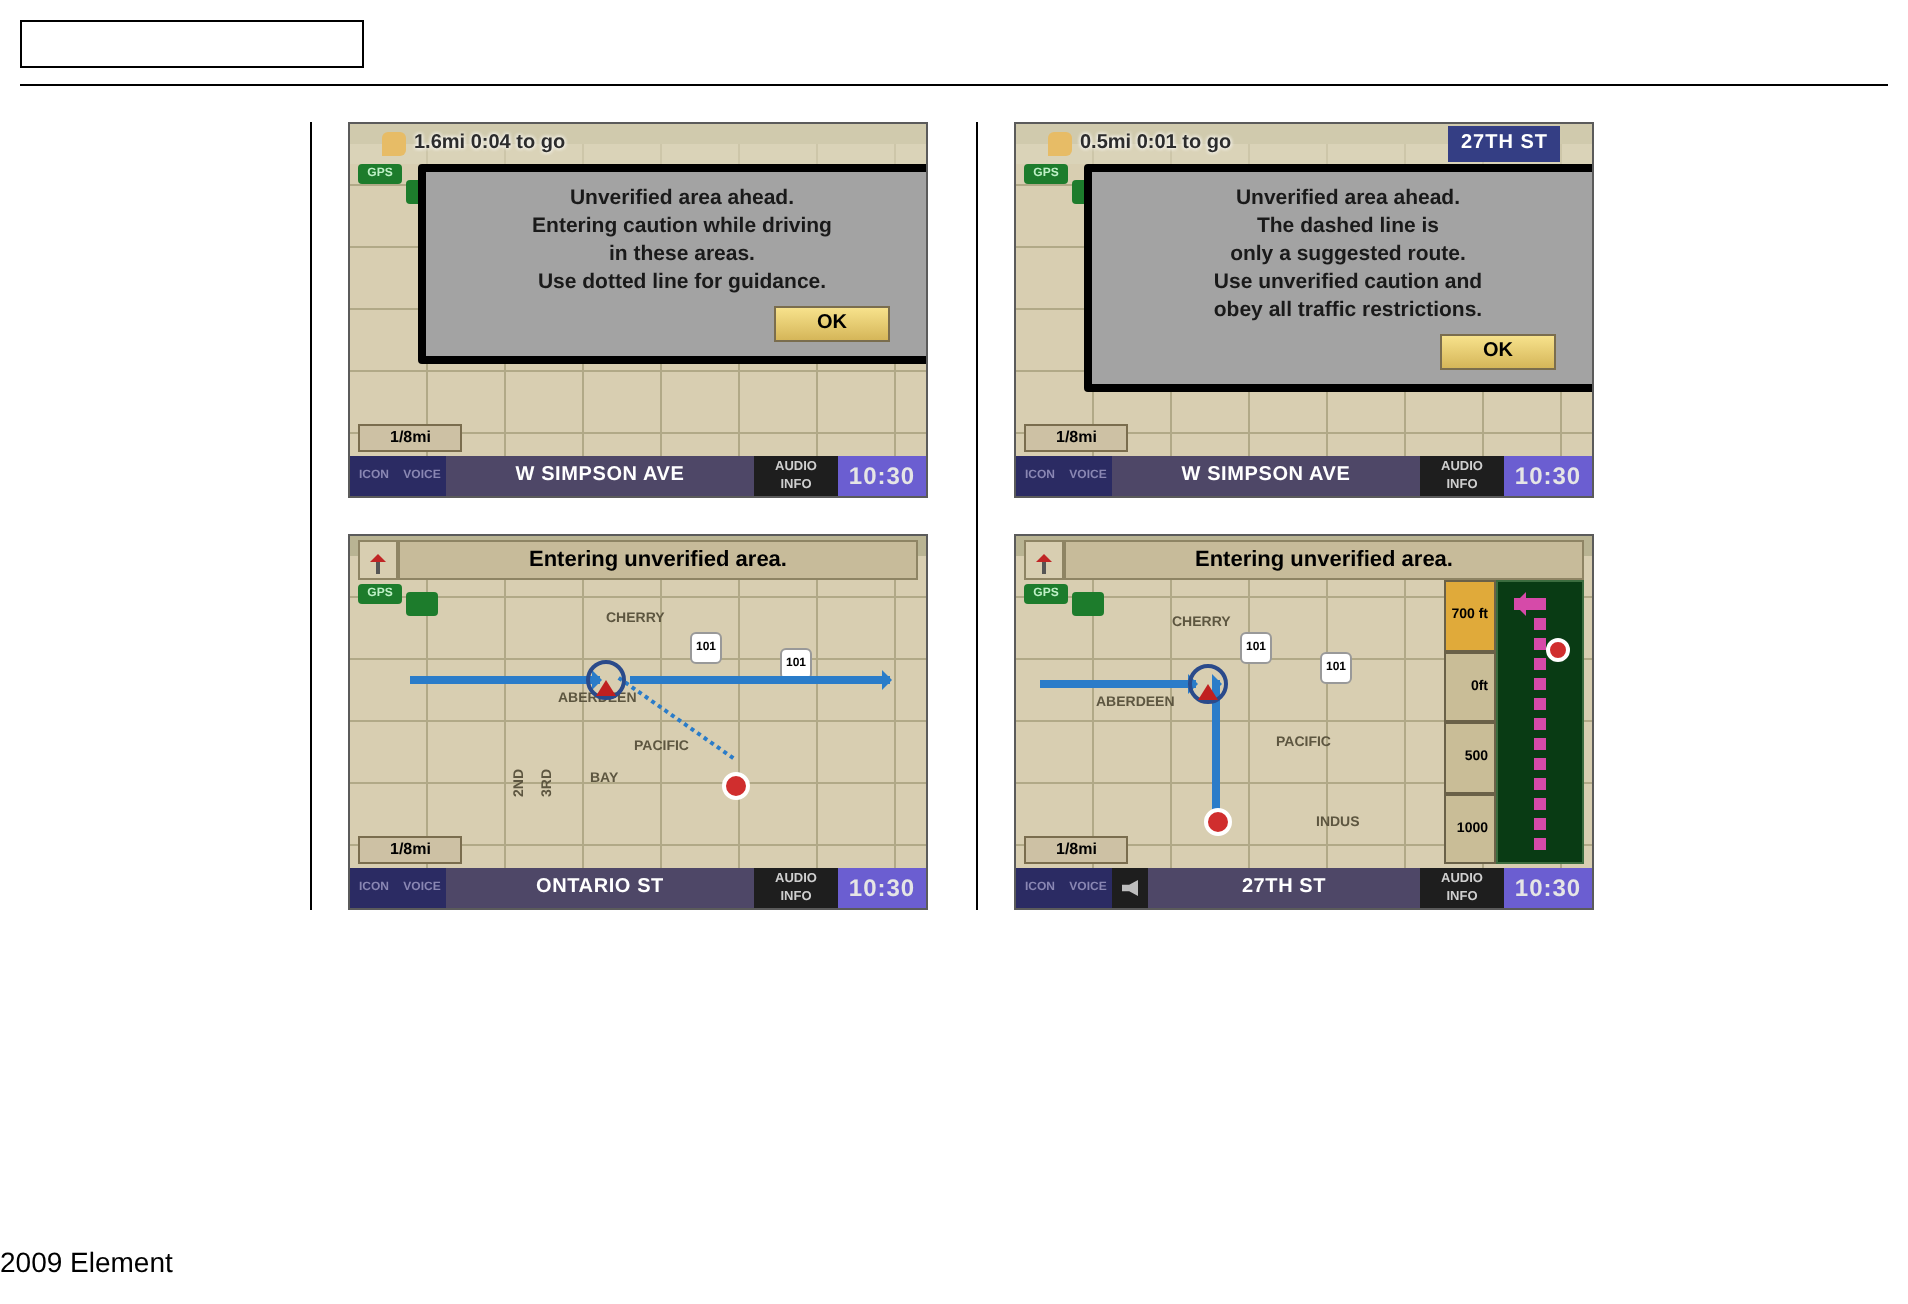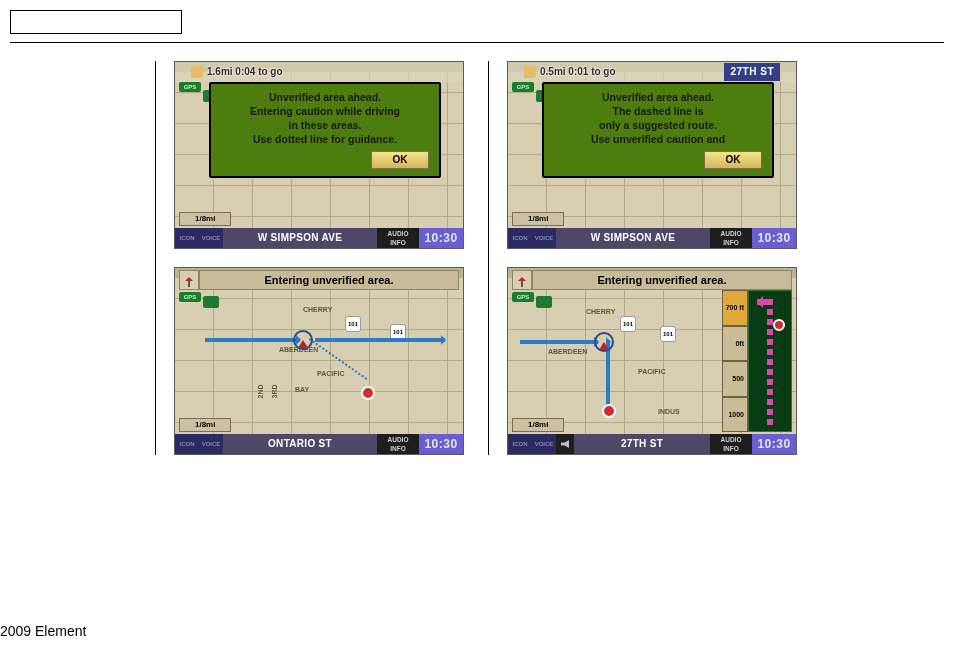--- a/index.html
+++ b/index.html
@@ -14,21 +14,21 @@
   .map-bg{position:absolute;inset:0;background:
     linear-gradient(to bottom,#b9b493 0 10px,transparent 10px),
     repeating-linear-gradient(to right,transparent 0 38px,#b1a987 38px 39px),
     repeating-linear-gradient(to bottom,transparent 0 30px,#b1a987 30px 31px),
     #d8ceb1}
   .map-bg::before{content:"";position:absolute;left:28px;top:28px;width:16px;height:12px;background:#1d7c2c;border-radius:2px}
   .top-strip{position:absolute;left:0;right:0;top:0;height:20px;background:rgba(220,213,188,.65);display:flex;align-items:center;padding:0 16px;gap:4px}
   .hand{width:12px;height:12px;background:#e7bc66;border-radius:3px 3px 3px 0;flex:none}
   .dist{font:700 10px/1 Arial;color:#2c2c2c;text-shadow:0 0 2px #fff,0 0 2px #fff}
   .street-sign{margin-left:auto;background:#343e84;color:#fff;font:700 10px/18px Arial;padding:0 6px;letter-spacing:.5px}
-  .dialog{position:absolute;left:34px;top:20px;width:220px;background:#4d7c0f;border:2px solid #000000;border-radius:2px;padding:6px 4px;text-align:center}
+  .dialog{position:absolute;left:34px;top:20px;width:220px;background:#a3a3a3;border:4px solid #000000;border-radius:2px;padding:6px 18px;text-align:center}
   .dlg-text{font:700 10.5px/14px Arial;color:#1a1a1a}
   .ok{display:block;margin:5px 6px 1px auto;width:56px;height:16px;background:linear-gradient(#f7e28c,#d5b659);border:1px solid #7a6d4e;font:700 10px/15px Arial;text-align:center}
   .gps{position:absolute;left:4px;top:20px;width:22px;height:10px;background:#1d7c2c;border-radius:2px;color:#bff0c6;font:700 6px/10px Arial;text-align:center}
   .scale{position:absolute;left:4px;bottom:22px;background:#cdc1a4;border:1px solid #7a6d4e;font:700 8px/12px Arial;padding:0 15px}
   .bot{position:absolute;left:0;right:0;bottom:0;height:20px;display:flex;align-items:stretch}
   .bot-dark{width:48px;background:#2b2b63;display:flex}
   .bot-dark span{flex:1;font:700 6px/20px Arial;color:#8a87b3;text-align:center}
   .bot-street{flex:1;background:#4e4767;color:#fff;font:700 10px/20px Arial;text-align:center;letter-spacing:.3px}
   .audio{width:42px;background:#1e1e1e;color:#cfcfcf;font:700 6.5px/9px Arial;text-align:center;padding-top:1px;box-sizing:border-box}
   .clock{width:44px;background:#6b5ed1;color:#e5e5e5;font:700 12px/20px Arial;text-align:center;letter-spacing:.5px}
@@ -144,20 +144,21 @@
         <div class="top-strip">
           <div class="hand"></div>
           <div class="dist">0.5mi 0:01 to go</div>
           <div class="street-sign">27TH ST</div>
         </div>
         <div class="dialog" style="top:20px">
           <div class="dlg-text">Unverified area ahead.</div>
           <div class="dlg-text">The dashed line is</div>
           <div class="dlg-text">only a suggested route.</div>
           <div class="dlg-text">Use unverified caution and</div>
+          <div class="dlg-text">obey all traffic restrictions.</div>
           <div class="ok">OK</div>
         </div>
         <div class="scale">1/8mi</div>
         <div class="bot">
           <div class="bot-dark">
             <span>ICON</span>
             <span>VOICE</span>
           </div>
           <div class="bot-street">W SIMPSON AVE</div>
           <div class="audio">

